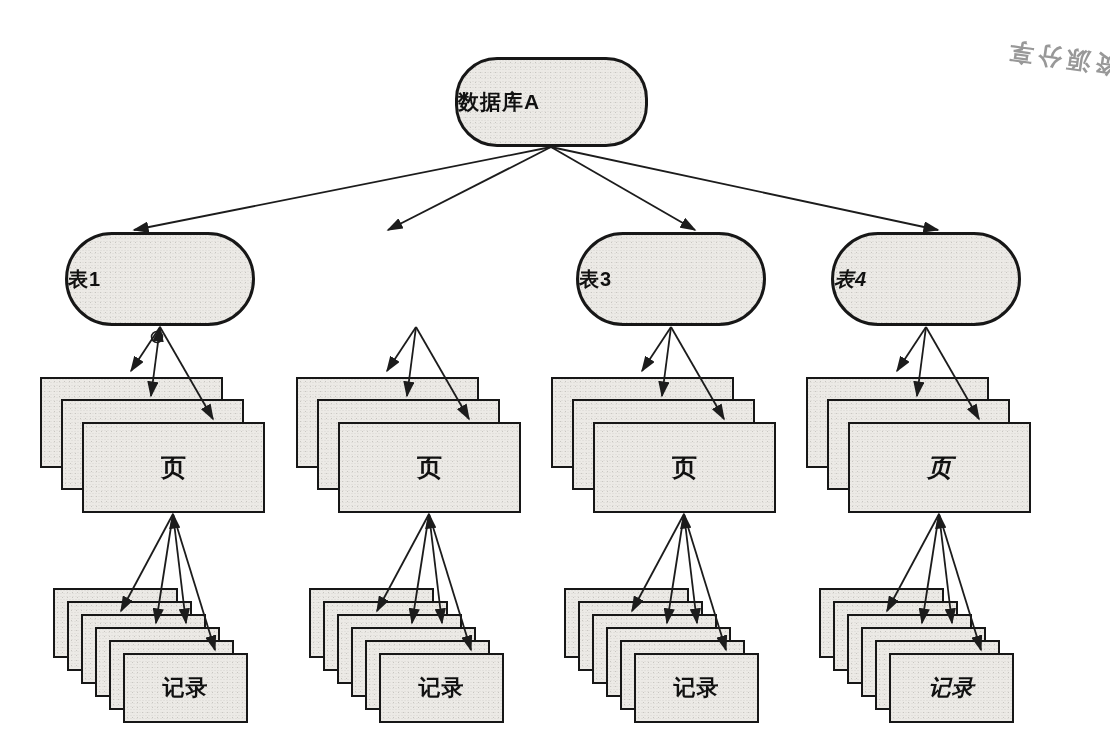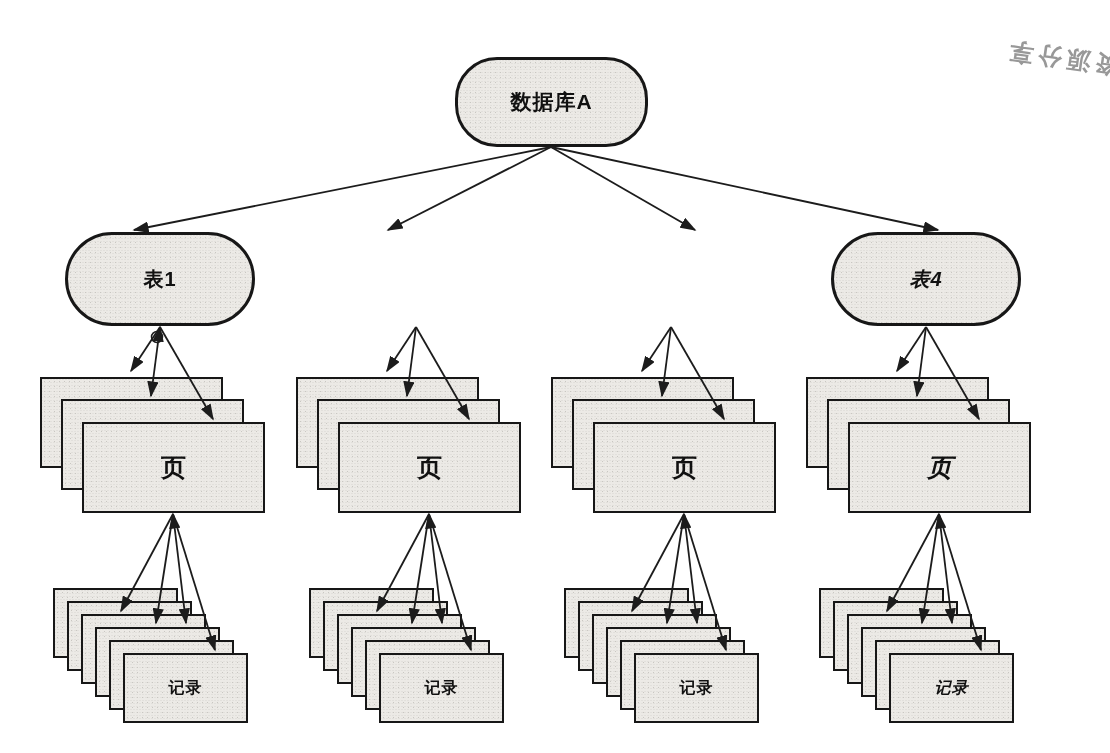--- a/index.html
+++ b/index.html
@@ -9,37 +9,37 @@
   }
   .speck{
     background-color:var(--fill,#eceae6);
     background-image:radial-gradient(#c9c7c2 0.6px, rgba(0,0,0,0) 0.7px),
                      radial-gradient(#d8d6d1 0.5px, rgba(0,0,0,0) 0.6px);
     background-size:5px 5px,3px 3px;
     background-position:0 0,1.5px 2px;
   }
   .pill{
     position:absolute;border:3px solid var(--border,#171717);border-radius:50px;
-    display:flex;align-items:center;justify-content:center;
+    display:flex;align-items:center;justify-content:flex-start;
     font-weight:bold;font-size:20px;letter-spacing:1px;box-sizing:border-box;
   }
   #root-node{left:455px;top:57px;width:193px;height:90px;border-radius:42px;font-size:21px;}
   .table-node{left:65px;top:232px;width:190px;height:94px;}
   .col{position:absolute;top:0;left:0;width:344px;height:718px;}
   .col.c1{left:256px;} .col.c2{left:511px;} .col.c3{left:766px;font-style:italic;}
   .sheet{
     position:absolute;width:183px;height:91px;border:2.5px solid var(--border,#171717);
     box-sizing:border-box;display:flex;align-items:center;justify-content:center;
     font-weight:bold;font-size:25px;
   }
   .sheet.s0{left:40px;top:377px;} .sheet.s1{left:61px;top:399px;} .sheet.s2{left:82px;top:422px;}
   .card{
     position:absolute;width:125px;height:70px;border:2.5px solid var(--border,#171717);
     box-sizing:border-box;display:flex;align-items:center;justify-content:center;
-    font-weight:bold;font-size:16px;letter-spacing:1px;
+    font-weight:bold;font-size:22px;letter-spacing:1px;
   }
   .card.r0{left:53px;top:588px;} .card.r1{left:67px;top:601px;} .card.r2{left:81px;top:614px;}
   .card.r3{left:95px;top:627px;} .card.r4{left:109px;top:640px;} .card.r5{left:123px;top:653px;}
   #arrows{position:absolute;left:0;top:0;width:1110px;height:753px;pointer-events:none;z-index:5;}
   #arrows line{stroke:var(--arrow,#1c1c1c);stroke-width:1.8;}
   #arrows circle{stroke:var(--arrow,#1c1c1c);stroke-width:1.5;fill:none;}
   #watermark{
     position:absolute;left:982px;top:42px;width:160px;text-align:center;
     transform:rotate(188deg);color:var(--wm,#8d8d8d);font-size:24px;font-weight:bold;
     letter-spacing:5px;opacity:.9;white-space:nowrap;
@@ -83,20 +83,23 @@
     <div class="card speck r1"></div>
     <div class="card speck r2"></div>
     <div class="card speck r3"></div>
     <div class="card speck r4"></div>
     <div class="card speck r5">
       <span>记录</span>
     </div>
   </div>
 
   <div class="col c2">
+    <div class="pill speck table-node">
+      <span>表3</span>
+    </div>
     <div class="sheet speck s0"></div>
     <div class="sheet speck s1"></div>
     <div class="sheet speck s2">
       <span>页</span>
     </div>
     <div class="card speck r0"></div>
     <div class="card speck r1"></div>
     <div class="card speck r2"></div>
     <div class="card speck r3"></div>
     <div class="card speck r4"></div>

